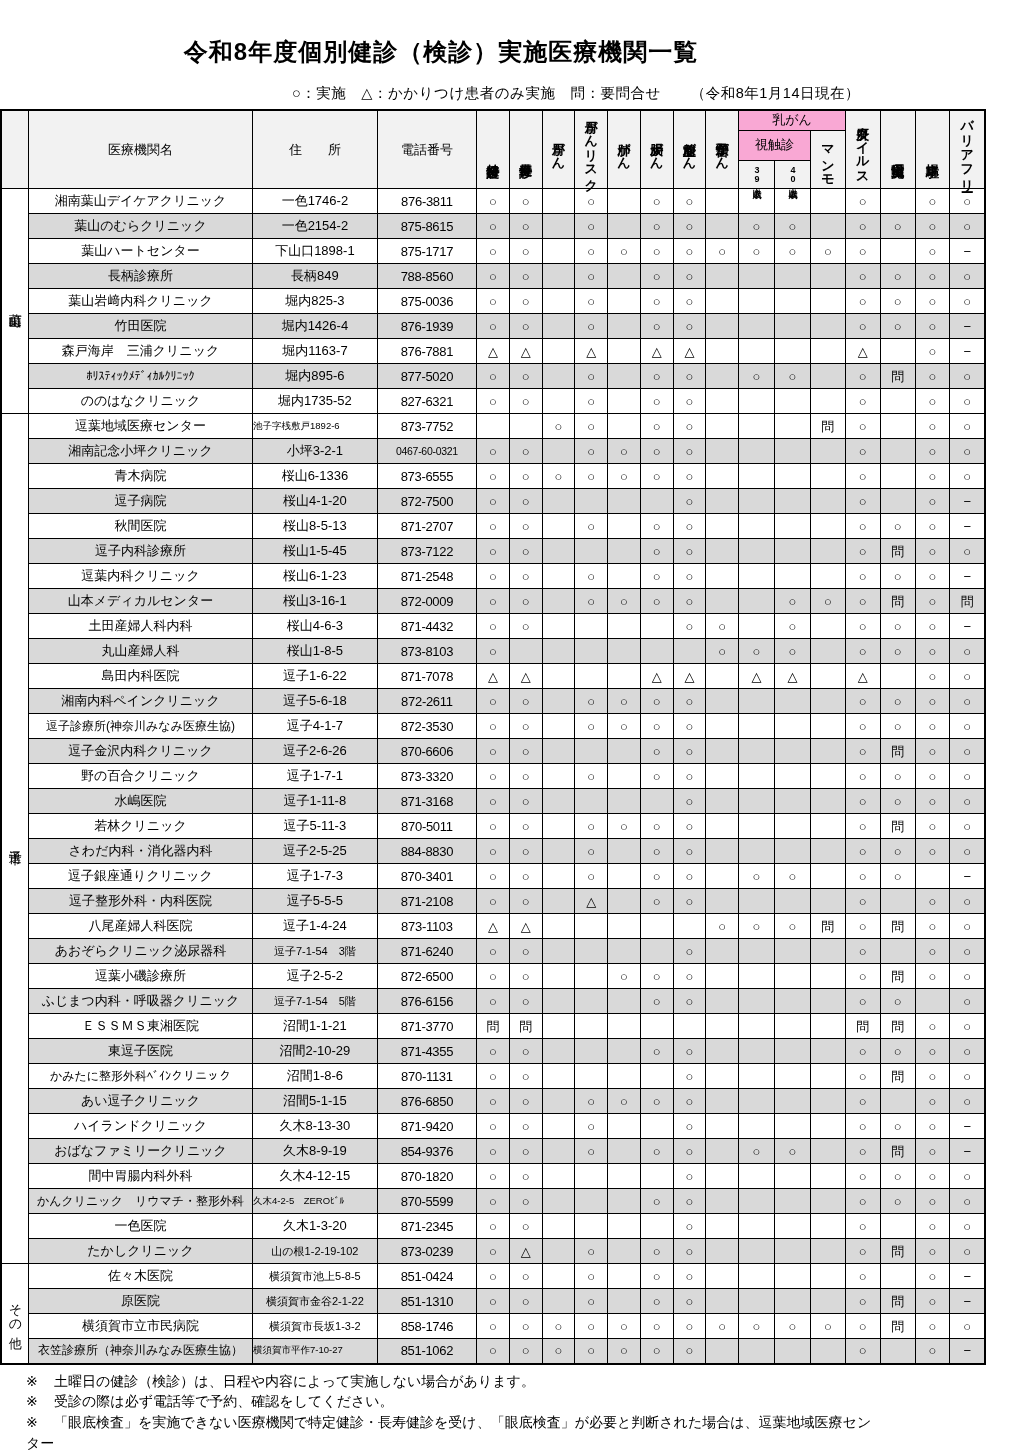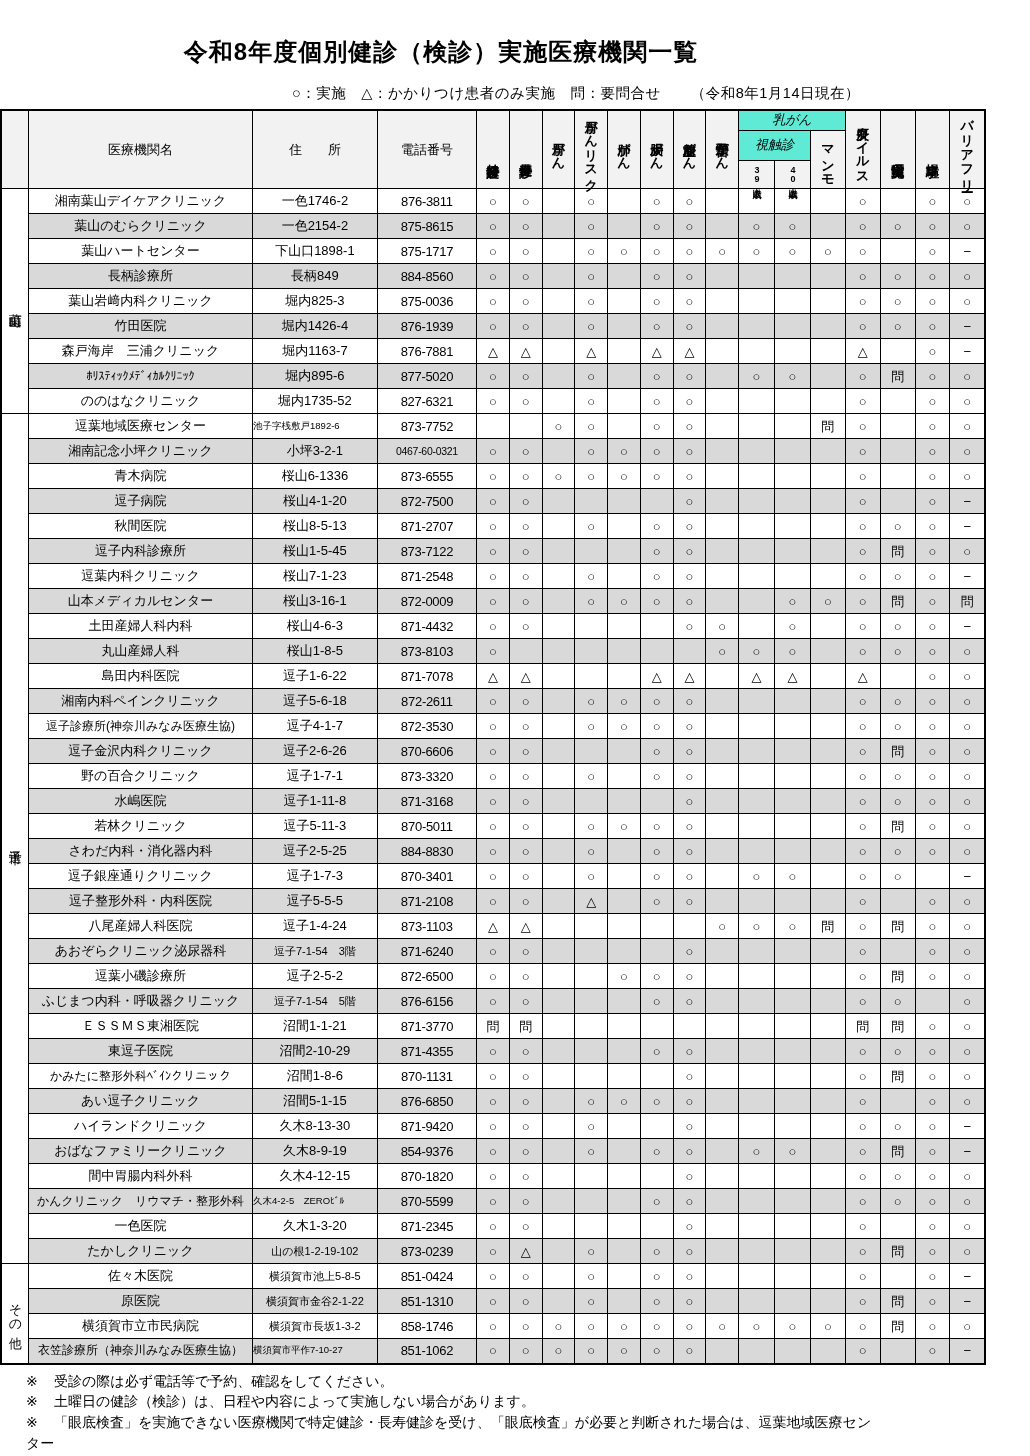--- a/index.html
+++ b/index.html
@@ -59,21 +59,21 @@
     white-space:nowrap;
     font-weight:bold;
   }
   .vtext.tiny{font-size:9px;letter-spacing:-1px;}
   th.hname{width:210px;}
   th.haddr{width:118px;}
   th.htel{width:94px;}
   th.col{width:32px;}
   th.colw{width:36px;}
   th.side{width:26px;}
-  th.subhdr{font-size:12.5px;font-weight:bold;background:#5eead4;height:20px;font-style:italic;}
+  th.subhdr{font-size:12.5px;font-weight:bold;background:#f9a8d4;height:20px;}
 
   
   td.side{
     width:26px;
     background:#fff;
     font-weight:bold;
     font-size:14px;
   }
   td.side .sv{
     writing-mode:vertical-rl;
@@ -236,21 +236,21 @@
           <td class="mk">○</td>
           <td class="mk">○</td>
           <td class="mk">○</td>
           <td class="mk"></td>
           <td class="mk">○</td>
           <td class="mk">−</td>
         </tr>
         <tr class="rowline shade">
           <td class="nm">長柄診療所</td>
           <td class="ad">長柄849</td>
-          <td class="tl">884-8560</td>
+          <td class="tl">788-8560</td>
           <td class="mk">○</td>
           <td class="mk">○</td>
           <td class="mk"></td>
           <td class="mk">○</td>
           <td class="mk"></td>
           <td class="mk">○</td>
           <td class="mk">○</td>
           <td class="mk"></td>
           <td class="mk"></td>
           <td class="mk"></td>
@@ -476,21 +476,21 @@
           <td class="mk"></td>
           <td class="mk"></td>
           <td class="mk"></td>
           <td class="mk">○</td>
           <td class="mk">問</td>
           <td class="mk">○</td>
           <td class="mk">○</td>
         </tr>
         <tr class="rowline plain">
           <td class="nm">逗葉内科クリニック</td>
-          <td class="ad">桜山7-1-23</td>
+          <td class="ad">桜山6-1-23</td>
           <td class="tl">871-2548</td>
           <td class="mk">○</td>
           <td class="mk">○</td>
           <td class="mk"></td>
           <td class="mk">○</td>
           <td class="mk"></td>
           <td class="mk">○</td>
           <td class="mk">○</td>
           <td class="mk"></td>
           <td class="mk"></td>
@@ -1119,20 +1119,20 @@
           <td class="mk"></td>
           <td class="mk">○</td>
           <td class="mk"></td>
           <td class="mk">○</td>
           <td class="mk">−</td>
         </tr>
       </tbody>
   </table>
 
   <div class="notes" id="notes">
+      <div><span class="nmark">※</span><span>土曜日の健診（検診）は、日程や内容によって実施しない場合があります。</span></div>
       <div><span class="nmark">※</span><span>受診の際は必ず電話等で予約、確認をしてください。</span></div>
-      <div><span class="nmark">※</span><span>土曜日の健診（検診）は、日程や内容によって実施しない場合があります。</span></div>
       <div><span class="nmark">※</span><span>「眼底検査」を実施できない医療機関で特定健診・長寿健診を受け、「眼底検査」が必要と判断された場合は、逗葉地域医療センター</span></div>
       <div class="ind"><span>で「眼底検査」を受けることができます。</span></div>
       <div><span class="nmark">※</span><span>「マンモグラフィ」を実施できない医療機関で「視触診」を受けた場合、視触診実施後に逗葉地域医療センター、山本メディカルセン</span></div>
     </div>
 
 </div>
 
 </body></html>

